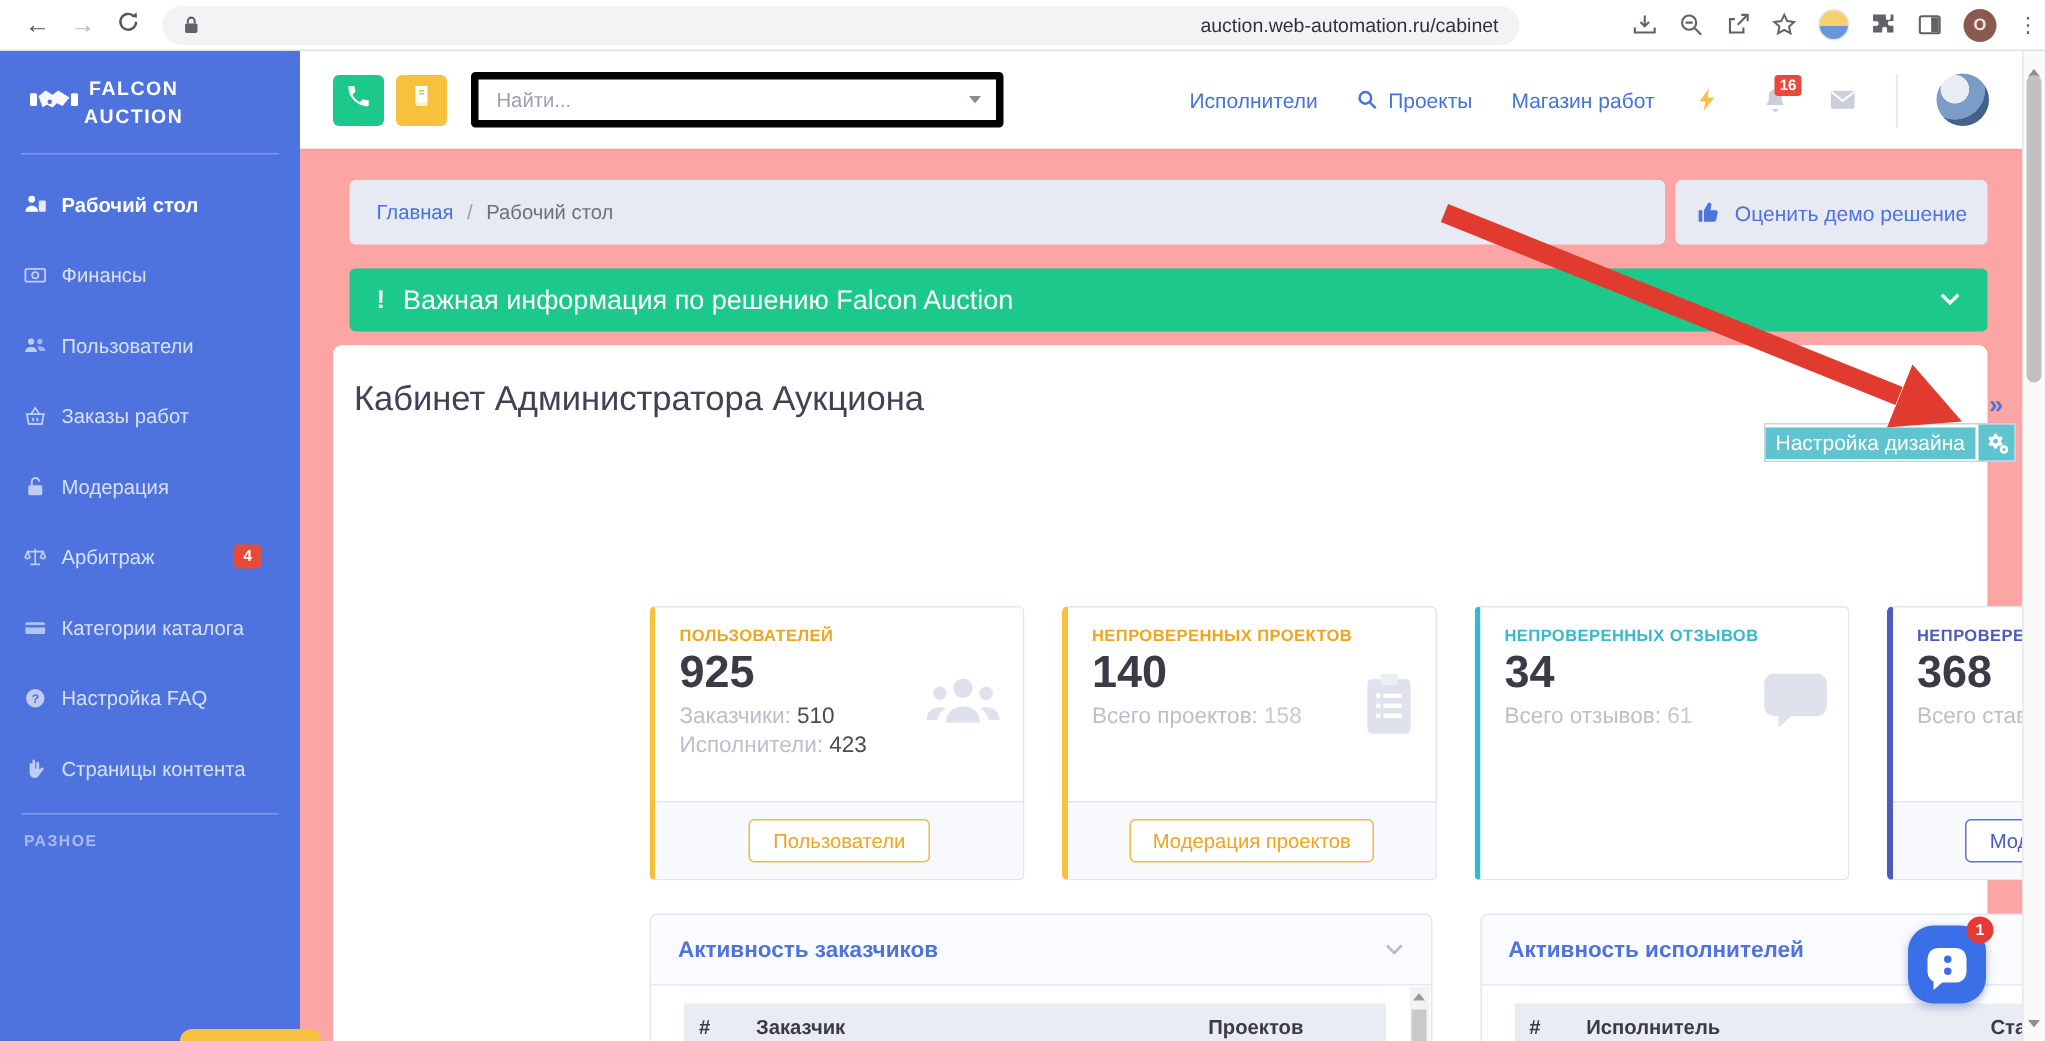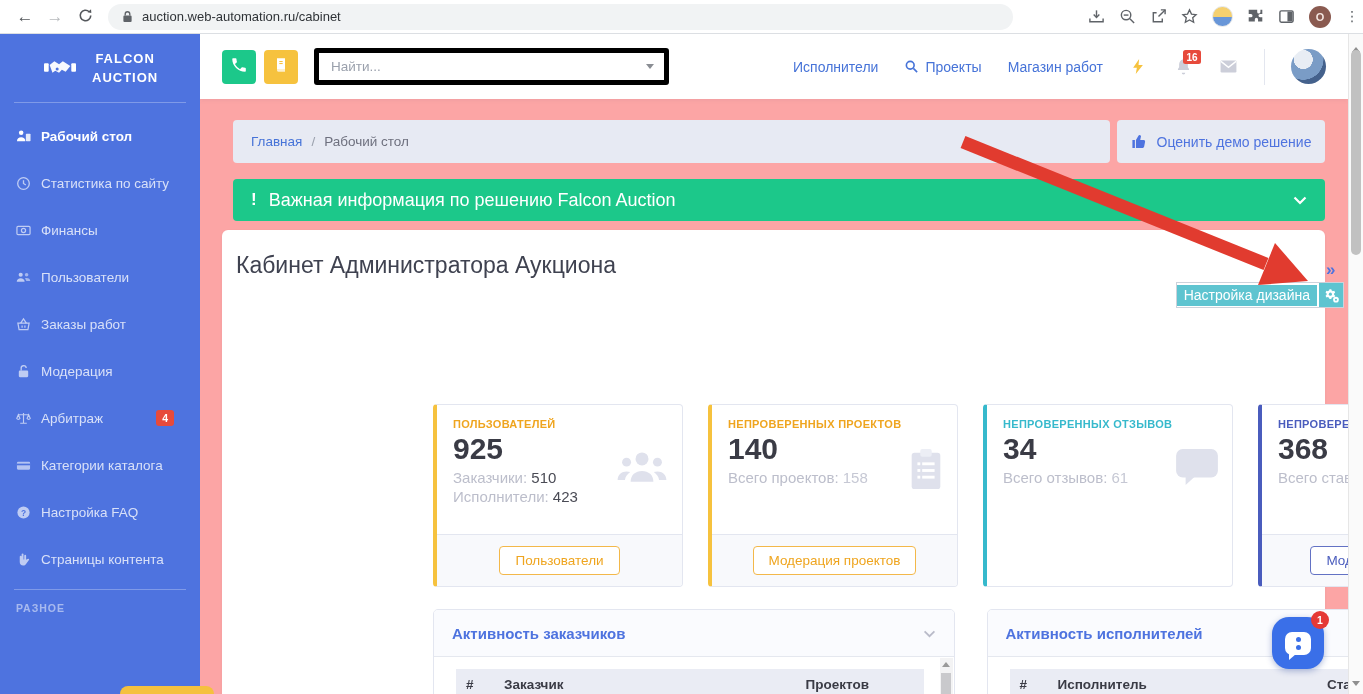--- a/index.html
+++ b/index.html
@@ -5,32 +5,32 @@
   * { margin:0; padding:0; box-sizing:border-box; }
   html,body { width:1363px; height:694px; }
   body { position:relative; overflow:hidden; background:#eef0f6; font-family:"Liberation Sans",sans-serif; }
 
   
   .chrome { position:absolute; top:0; left:0; width:1363px; height:34px; background:#fff;
             border-bottom:1px solid #dcdfe3; display:flex; align-items:center; padding:0 10px; z-index:50; }
   .nav-glyph { font-size:17px; color:#54575b; width:30px; text-align:center; cursor:pointer; }
   .nav-glyph.dim { color:#b7babd; }
   .url-pill { flex:1; height:26px; margin:0 14px 0 8px; background:#f1f3f4; border-radius:13px;
-              display:flex; align-items:center; padding:0 14px; max-width:905px; }
+              display:flex; align-items:center; padding:0 14px; max-width:905px;justify-content:space-between; }
   .url-text { font-size:13px; color:#2f3337; margin-left:9px; }
   .chrome-right { display:flex; align-items:center; gap:14px; margin-left:auto; }
   .cicon { width:17px; height:17px; display:inline-flex; align-items:center; justify-content:center; }
   .ext-ava { width:21px; height:21px; border-radius:50%; background:linear-gradient(180deg,#f5d06f 55%,#6896d8 55%); border:1px solid #e4e6e8; }
   .profile-ava { width:22px; height:22px; border-radius:50%; background:#8a5a50; color:#f4e5e0;
                  font-size:11px; font-weight:bold; display:flex; align-items:center; justify-content:center; }
   .kebab { font-size:14px; color:#5f6368; letter-spacing:0; line-height:5px; width:8px; text-align:center; }
 
   
   .sidebar { position:absolute; top:34px; left:0; width:200px; bottom:0; background:#4e73df; z-index:10; }
-  .brand { display:flex; align-items:center; padding:16px 14px 14px 20px; gap:16px;margin-left:24px; }
+  .brand { display:flex; align-items:center; padding:16px 14px 14px 20px; gap:4px; }
   .brand-text { color:#fff; font-weight:bold; font-size:13px; letter-spacing:1px; line-height:1.45; text-align:center; }
   .side-divider { height:1px; background:rgba(255,255,255,.28); margin:0 14px; }
   .side-nav { padding:10px 0 0 0; }
   .side-item { display:flex; align-items:center; gap:10px; padding:16px 14px 16px 16px;
                color:rgba(255,255,255,.78); font-size:13.5px; cursor:pointer; position:relative; }
   .side-item.active { color:#fff; font-weight:bold; }
   .sicon { width:15px; height:15px; flex:0 0 15px; opacity:.8; }
   .side-item.active .sicon { opacity:1; }
   .side-badge { position:absolute; right:26px; background:#e74a3b; color:#fff; font-size:10.5px; font-weight:bold;
                 padding:2px 6px; border-radius:3px; }
@@ -233,27 +233,20 @@
   <div class="side-nav">
     <div class="side-item active">
       <span class="sicon"><svg width="15" height="15" viewBox="0 0 16 16" fill="#fff">
             <circle cx="5.5" cy="4" r="2.4"></circle>
             <path d="M1 13c0-2.8 2-4.3 4.5-4.3S10 10.2 10 13z"></path>
             <rect x="10.5" y="5" width="5" height="8" rx=".8" opacity=".85"></rect>
           </svg></span>
       <span>Рабочий стол</span>
     </div>
     <div class="side-item">
-      <span class="sicon"><svg width="15" height="15" viewBox="0 0 16 16" fill="none" stroke="rgba(255,255,255,.8)" stroke-width="1.4">
-            <circle cx="8" cy="8" r="6.2"></circle>
-            <path d="M8 4.5V8l2.5 1.6"></path>
-          </svg></span>
-      <span>Статистика по сайту</span>
-    </div>
-    <div class="side-item">
       <span class="sicon"><svg width="15" height="15" viewBox="0 0 16 16" fill="none" stroke="rgba(255,255,255,.8)" stroke-width="1.3">
             <rect x="1" y="3.5" width="14" height="9" rx="1.2"></rect>
             <circle cx="8" cy="8" r="2.2"></circle>
           </svg></span>
       <span>Финансы</span>
     </div>
     <div class="side-item">
       <span class="sicon"><svg width="15" height="15" viewBox="0 0 16 16" fill="rgba(255,255,255,.8)">
             <circle cx="5" cy="5" r="2.2"></circle>
             <path d="M.8 12.5c0-2.3 1.9-3.6 4.2-3.6s4.2 1.3 4.2 3.6z"></path>

